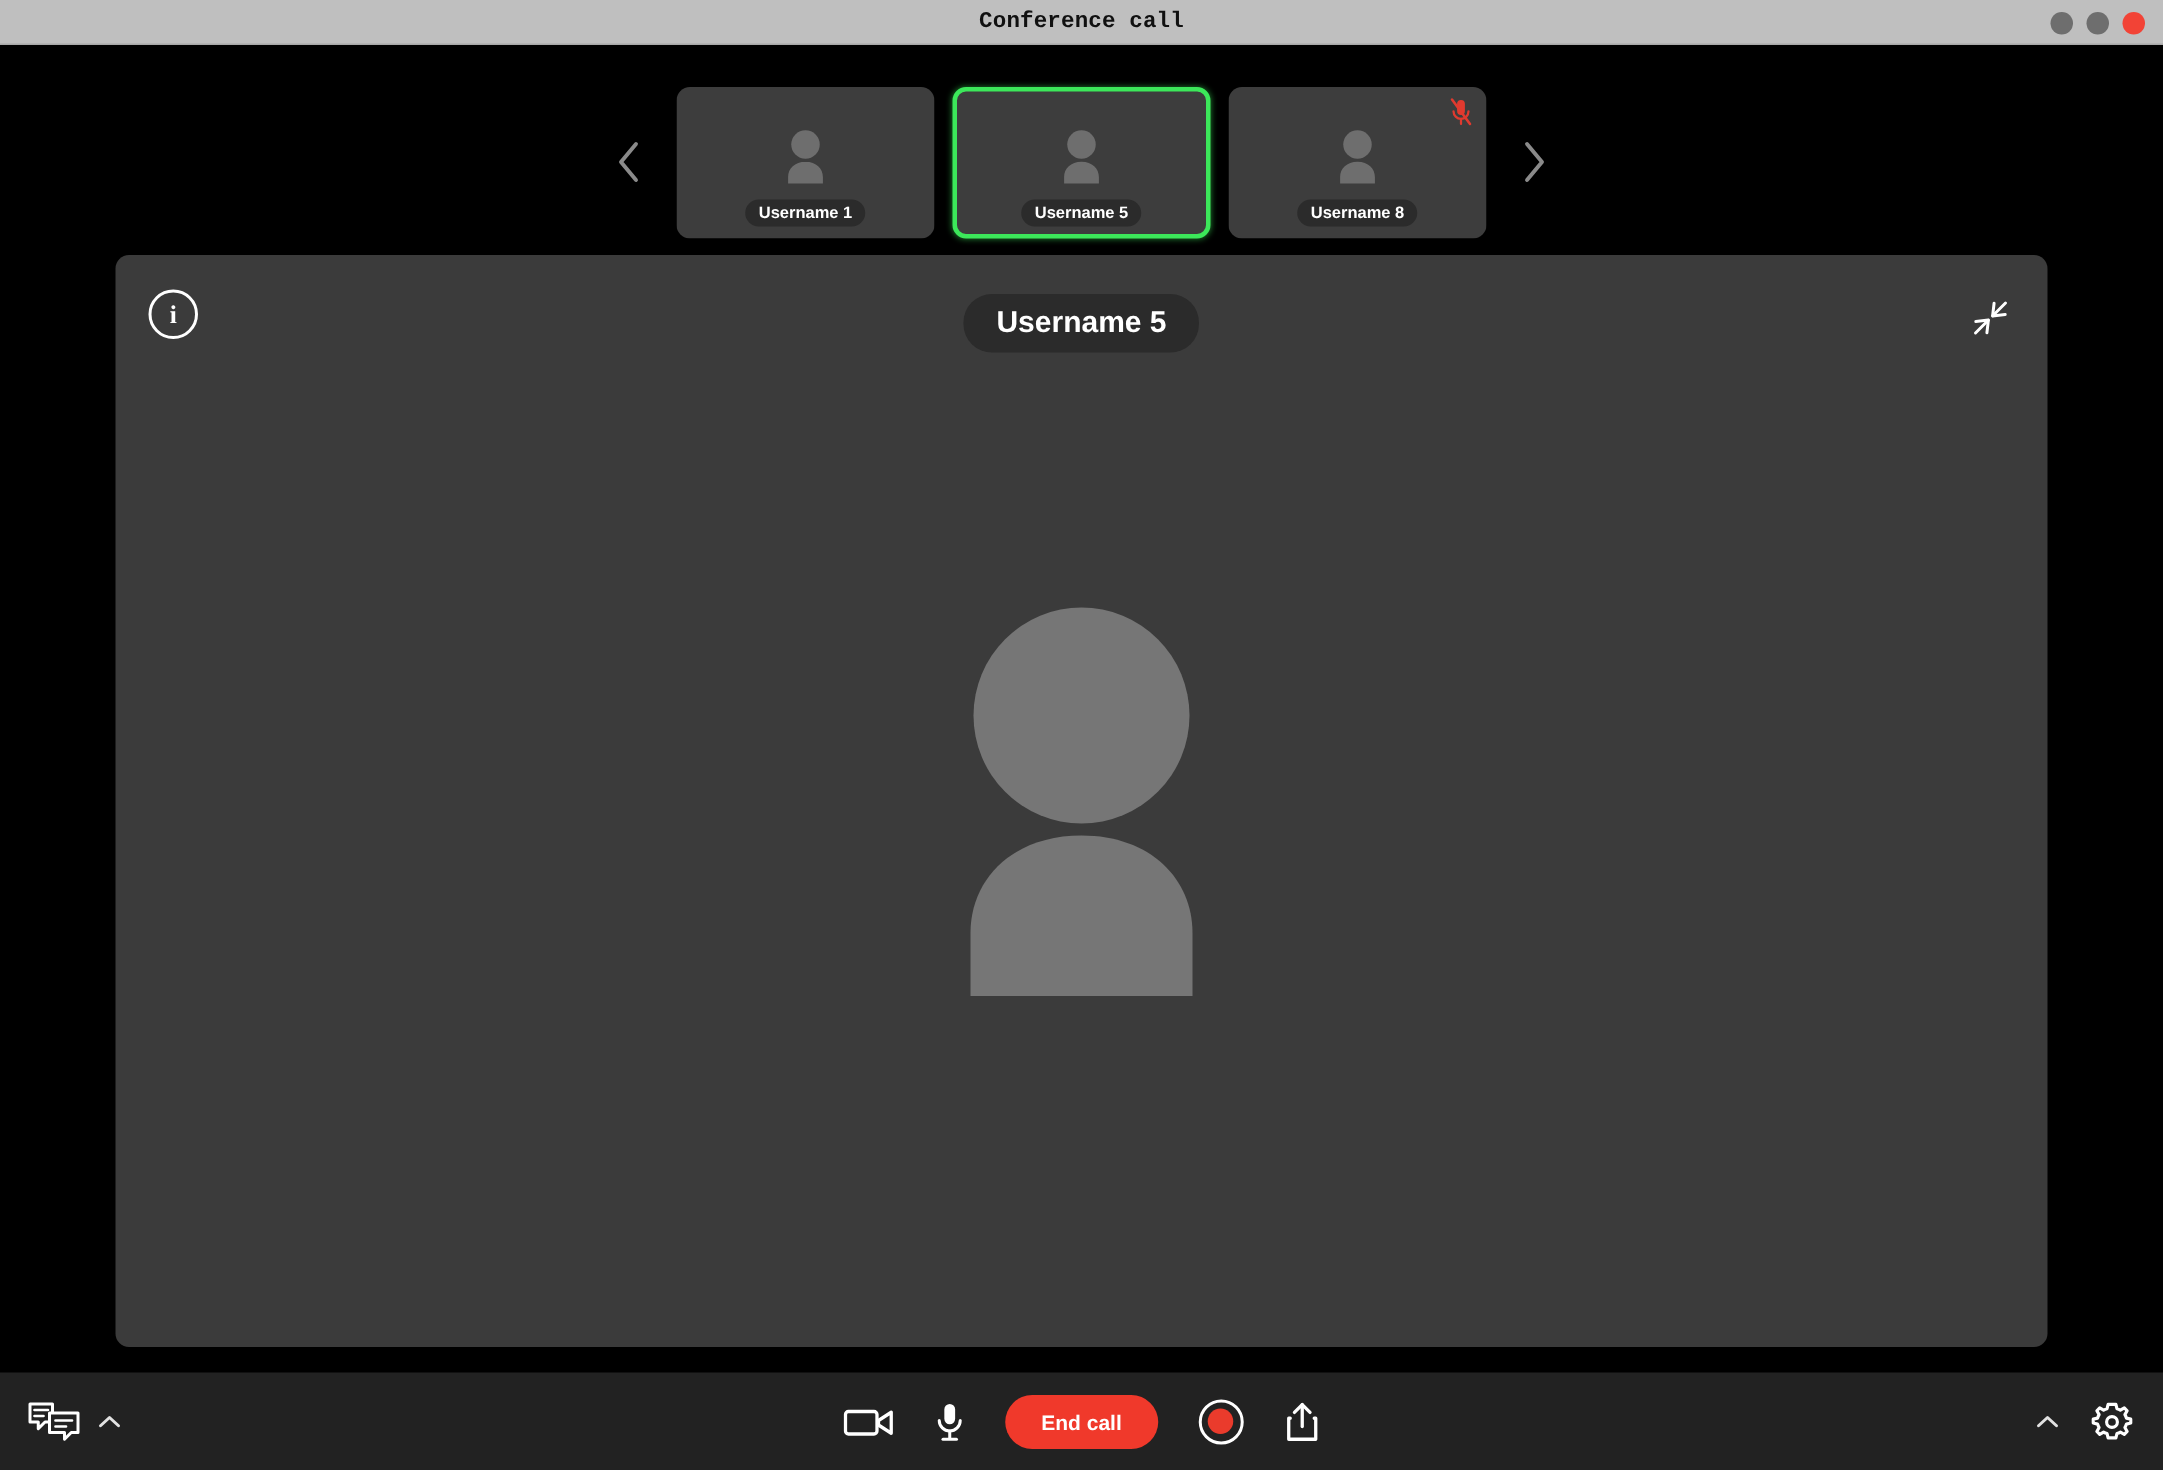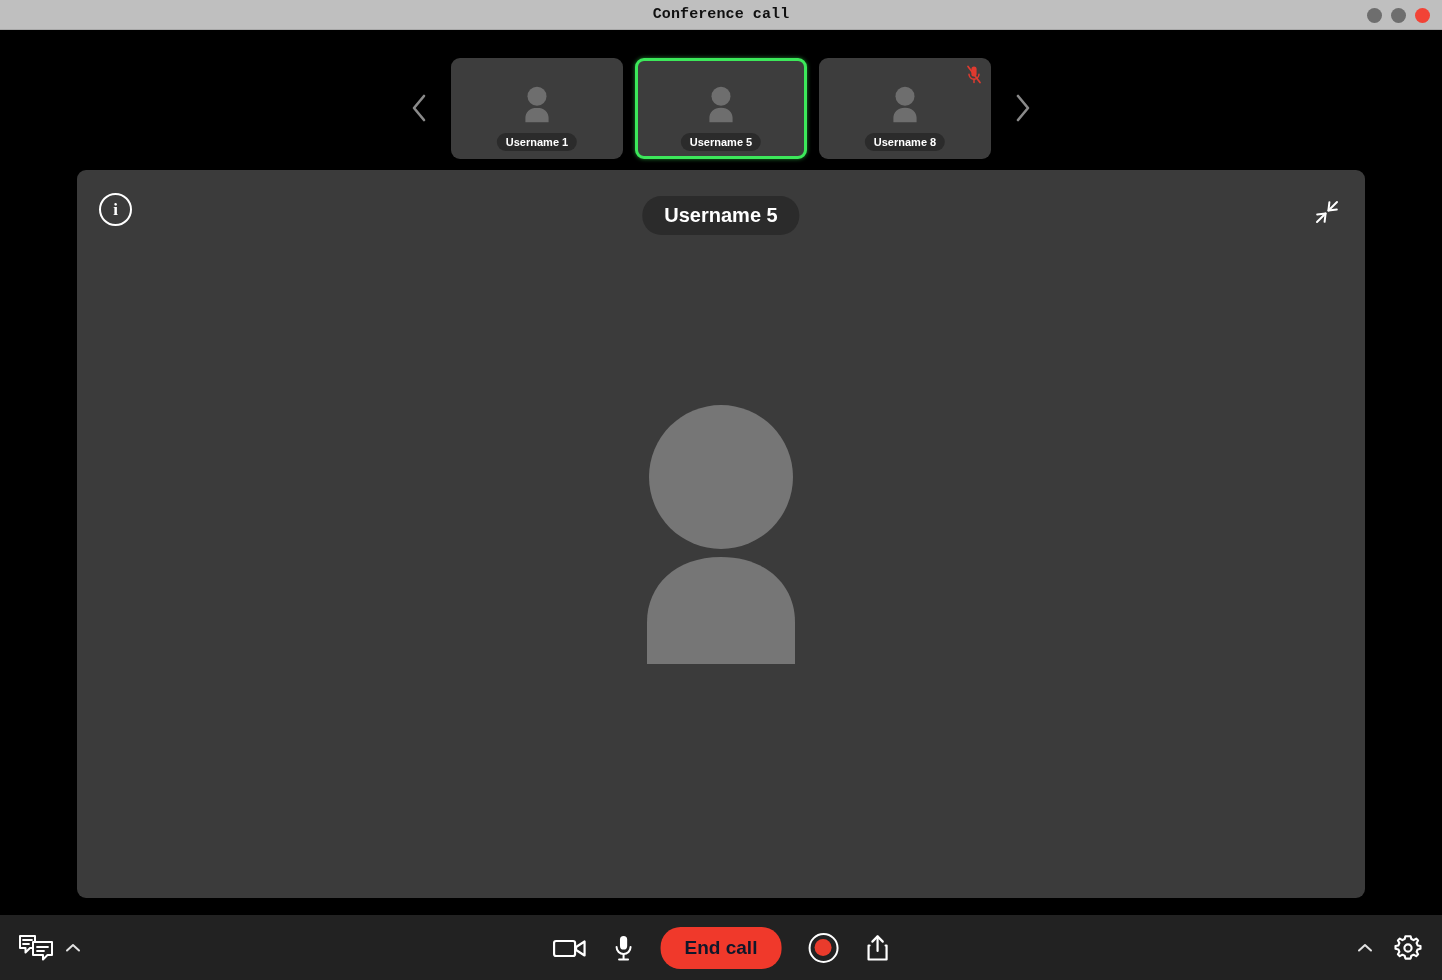--- a/index.html
+++ b/index.html
@@ -134,22 +134,22 @@
   }
   .bb-right{
     position:absolute; right:18px; display:flex; align-items:center; gap:18px;
   }
   .ctrl{
     display:flex; align-items:center; justify-content:center;
     color:#fff; cursor:pointer; background:transparent; border:none;
   }
   .chev{ color:#e2e2e2; cursor:pointer; }
   .endcall{
-    background:#f0392b; color:#0f172a;
-    font-size:19px; font-weight:bold;
+    background:#f0392b; color:#ffffff;
+    font-size:14px; font-weight:bold;
     padding:10px 24px; border-radius:20px;
     border:none; cursor:pointer; white-space:nowrap;
     font-family:"Liberation Sans", sans-serif;
     text-align:center;
   }
   .rec-btn{
     width:30px; height:30px; border-radius:50%;
     border:2.6px solid #fff;
     display:flex; align-items:center; justify-content:center;
     cursor:pointer; background:transparent;

